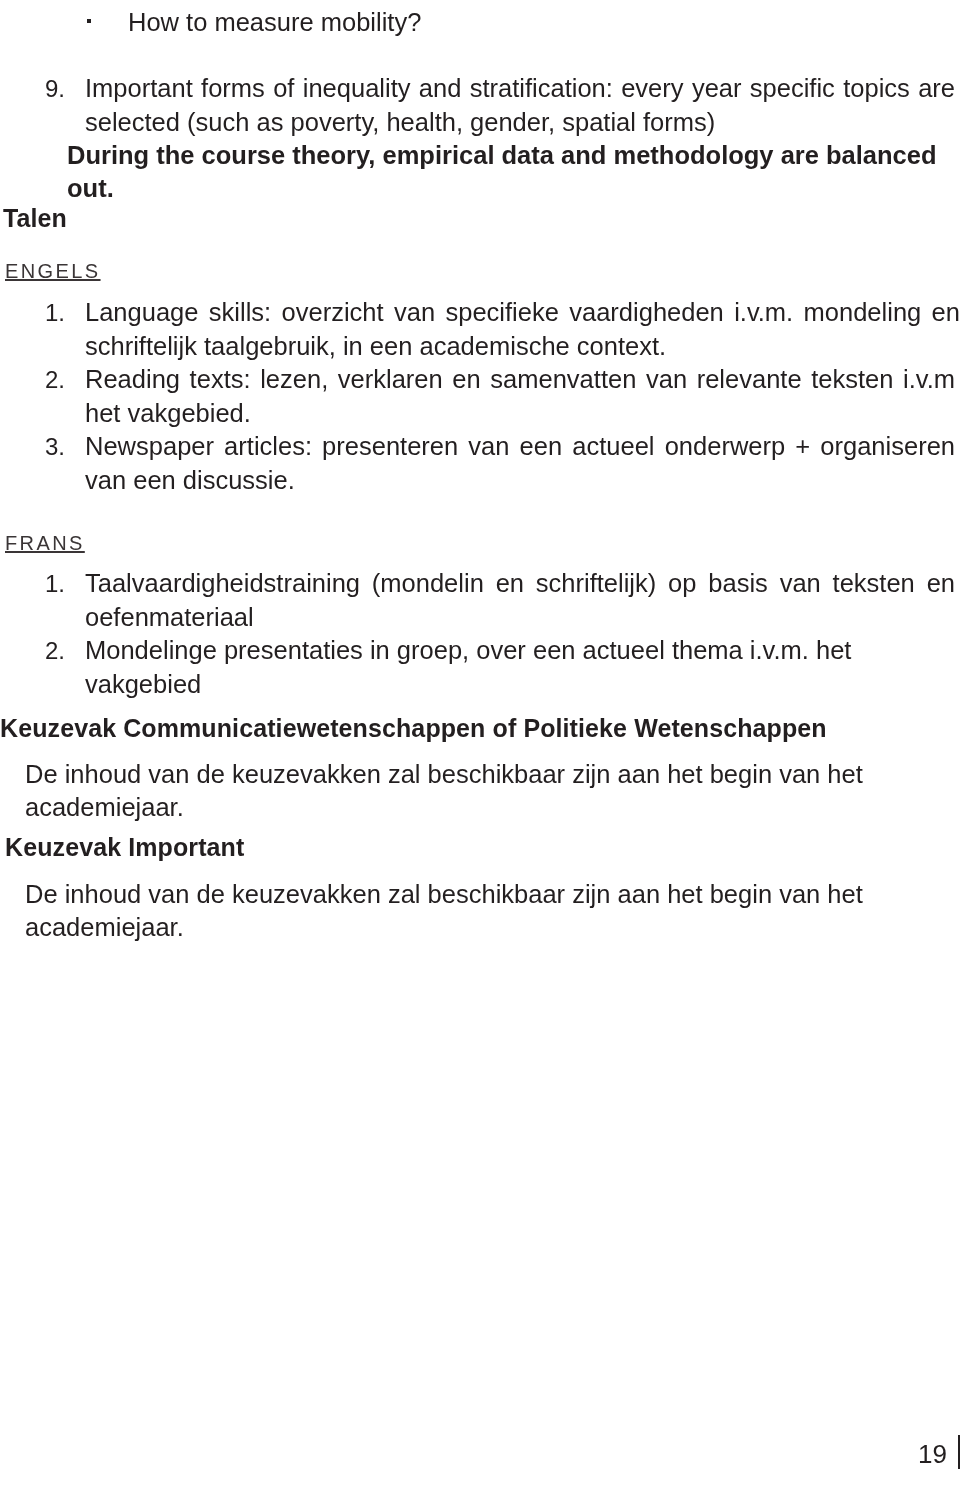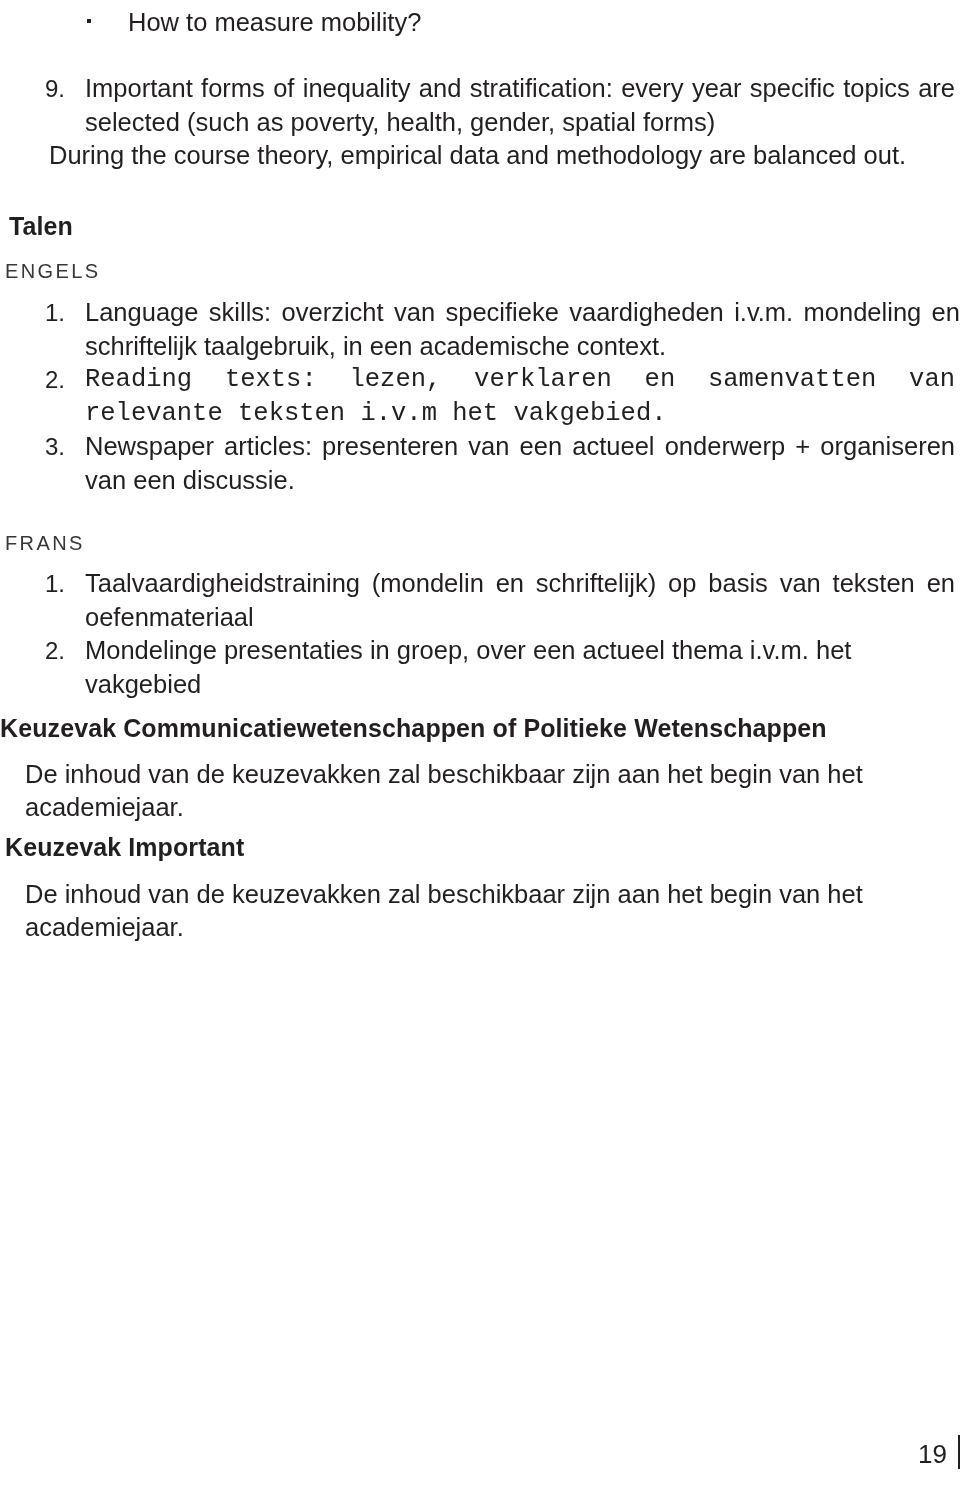--- a/index.html
+++ b/index.html
@@ -114,20 +114,21 @@
     margin: 0;
     letter-spacing: 0.1px;
   }
   .h-caps {
     font-size: 20px;
     line-height: 26px;
     font-weight: normal;
     letter-spacing: 2.4px;
     color: #3a3536;
     margin: 0;
+    text-decoration: underline;
   }
 
   .indent-body {
     padding-left: 21px;
     font-size: 25.5px;
     line-height: 33px;
     margin: 4px;
   }
 
   
@@ -167,40 +168,40 @@
       </li>
     </ul>
 
     <div class="at" style="top:72px;">
       <div class="num-item">
         <span class="num-marker">9.</span>
         <span class="num-text justify" style="padding-right:5px;">Important forms of inequality and stratification: every year specific topics are selected (such as poverty, health, gender, spatial forms)</span>
       </div>
     </div>
 
-    <div class="at" style="top:139px; padding-left:49px; box-sizing:border-box;">
+    <div class="at" style="top:139px; padding-left:67px; box-sizing:border-box;font-weight:bold;">
       <p class="para">During the course theory, empirical data and methodology are balanced out.</p>
     </div>
 
-    <div class="at" style="top:211px; padding-left:9px; box-sizing:border-box;">
+    <div class="at" style="top:203px; padding-left:3px; box-sizing:border-box;">
       <p class="h-bold">Talen</p>
     </div>
 
     <div class="at" style="top:258px; padding-left:5px; box-sizing:border-box;">
       <p class="h-caps">ENGELS</p>
     </div>
 
     <ol class="num-list at" style="top:296px;">
       <li class="num-item">
         <span class="num-marker">1.</span>
         <span class="num-text justify" style="">Language skills: overzicht van specifieke vaardigheden i.v.m. mondeling en schriftelijk taalgebruik, in een academische context.</span>
       </li>
       <li class="num-item">
         <span class="num-marker">2.</span>
-        <span class="num-text justify" style="padding-right:5px;font-family:Liberation Mono, monospace;">Reading texts: lezen, verklaren en samenvatten van relevante teksten i.v.m het vakgebied.</span>
+        <span class="num-text justify" style="padding-right:5px;">Reading texts: lezen, verklaren en samenvatten van relevante teksten i.v.m het vakgebied.</span>
       </li>
       <li class="num-item">
         <span class="num-marker">3.</span>
         <span class="num-text justify" style="padding-right:5px;">Newspaper articles: presenteren van een actueel onderwerp + organiseren van een discussie.</span>
       </li>
     </ol>
 
     <div class="at" style="top:530px; padding-left:5px; box-sizing:border-box;">
       <p class="h-caps">FRANS</p>
     </div>

